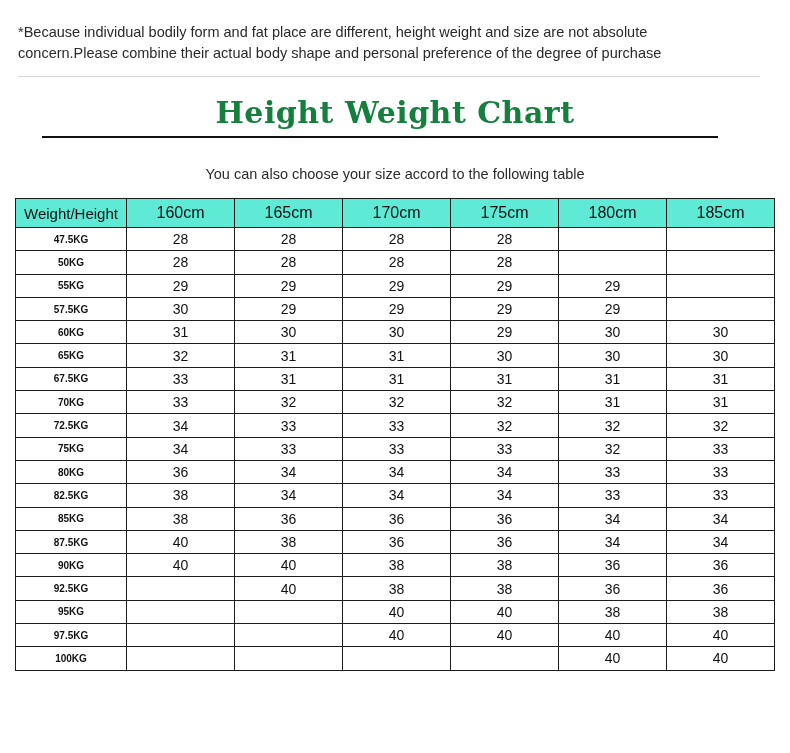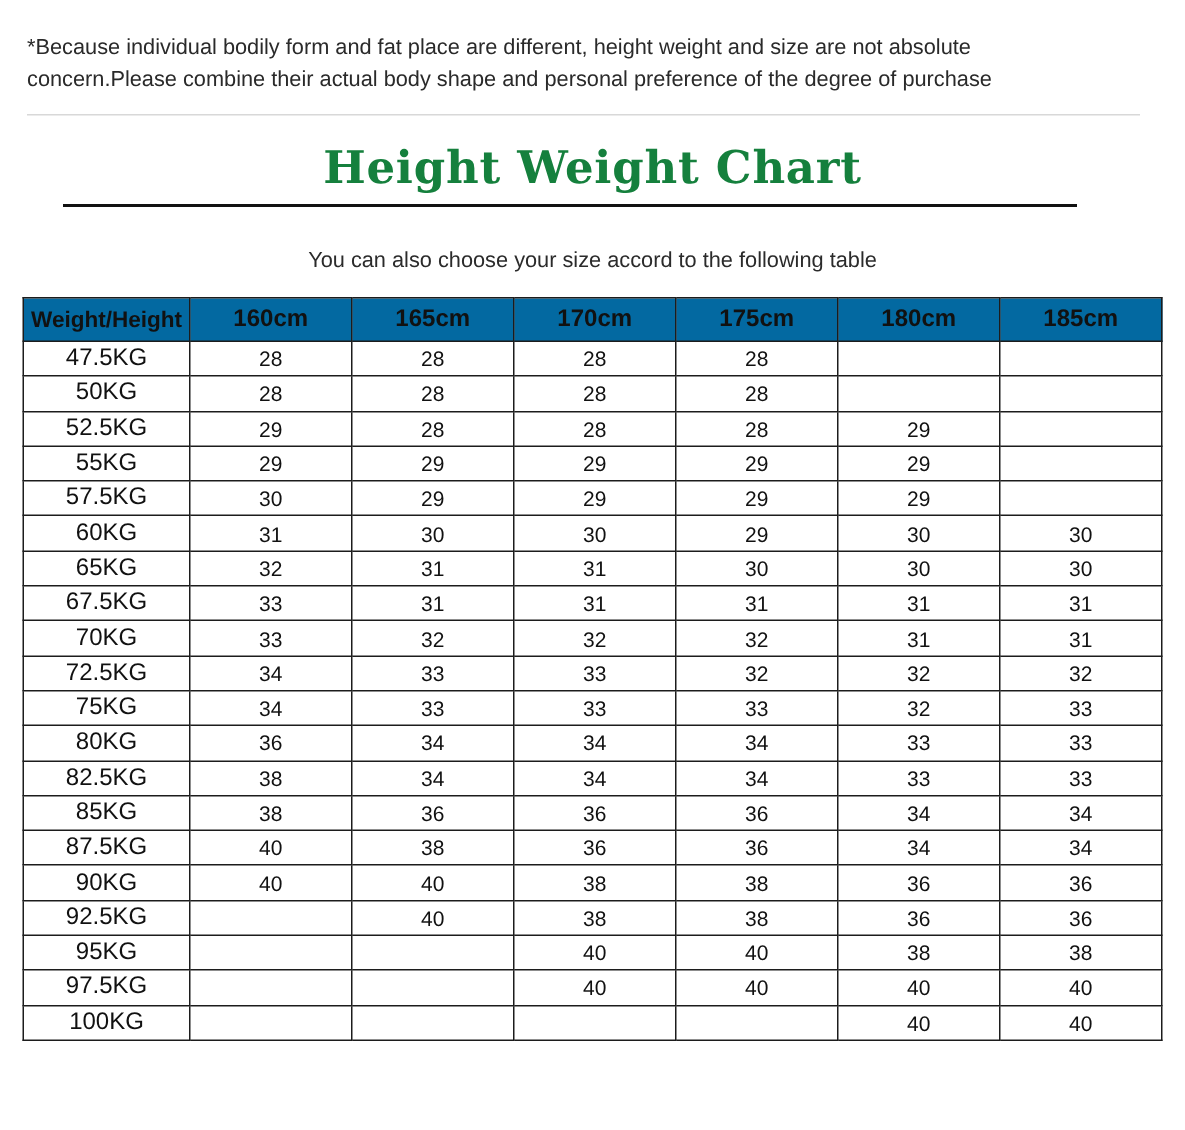--- a/index.html
+++ b/index.html
@@ -60,31 +60,31 @@
   table.size-table td {
     border: 1px solid #1c1c1c;
     text-align: center;
     font-size: 14px;
     height: 22.3px;
     padding: 0;
     color: #111111;
     background: #ffffff;
   }
   table.size-table thead th {
-    font-weight: bold;
+    font-weight: normal;
     font-size: 16px;
     height: 28px;
-    background: #0369a1;
+    background: #5eead4;
   }
   table.size-table thead th:first-child {
     font-size: 15px;
   }
   table.size-table tbody td:first-child {
-    font-weight: normal;
-    font-size: 16px;
+    font-weight: bold;
+    font-size: 10px;
   }
   .col-first { width: 110px; }
   .bottom-fade {
     position: absolute;
     left: 0;
     right: 0;
     bottom: 0;
     height: 8px;
     background: #ffffff;
   }
@@ -126,29 +126,20 @@
         <tr>
           <td class="col-first">50KG</td>
           <td>28</td>
           <td>28</td>
           <td>28</td>
           <td>28</td>
           <td></td>
           <td></td>
         </tr>
         <tr>
-          <td class="col-first">52.5KG</td>
-          <td>29</td>
-          <td>28</td>
-          <td>28</td>
-          <td>28</td>
-          <td>29</td>
-          <td></td>
-        </tr>
-        <tr>
           <td class="col-first">55KG</td>
           <td>29</td>
           <td>29</td>
           <td>29</td>
           <td>29</td>
           <td>29</td>
           <td></td>
         </tr>
         <tr>
           <td class="col-first">57.5KG</td>

